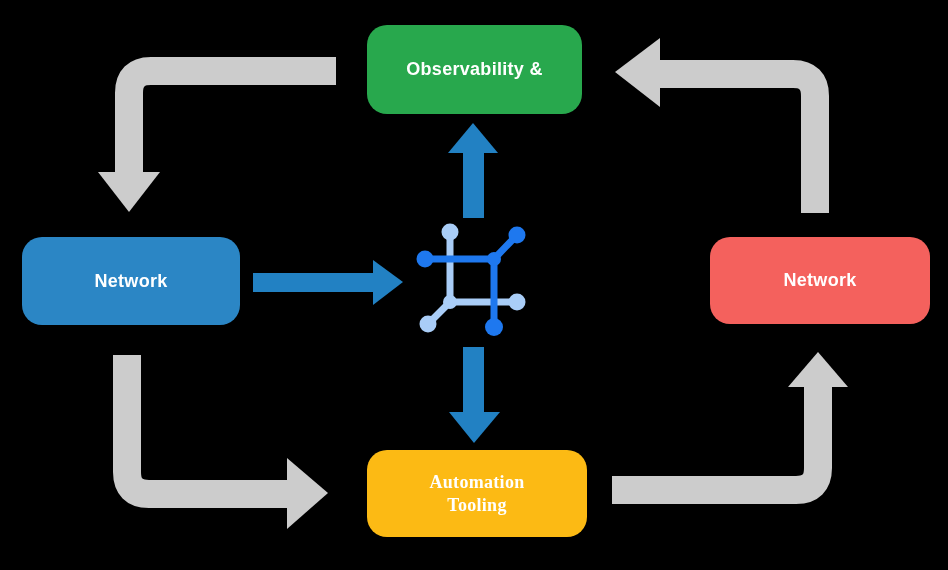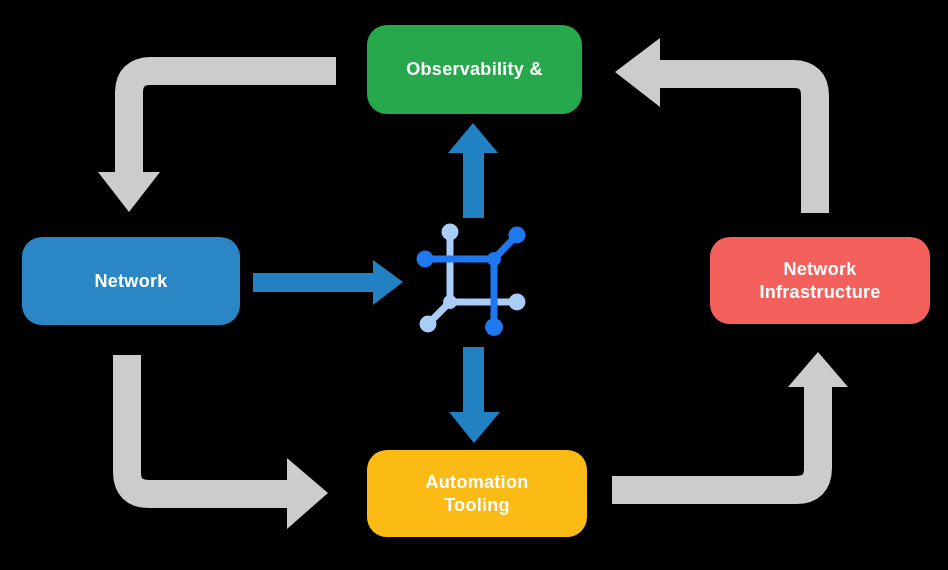--- a/index.html
+++ b/index.html
@@ -115,21 +115,20 @@
   <div class="node node-observability" style="background-color: rgb(40, 168, 77); color: rgb(255, 255, 255);">
     <span>Observability &amp;</span>
   </div>
 
   <div class="node node-operations" style="background-color: rgb(43, 134, 197); color: rgb(255, 255, 255);">
     <span>Network</span>
   </div>
 
   <div class="node node-infrastructure" style="background-color: rgb(244, 97, 93); color: rgb(255, 255, 255);">
     <span>Network</span>
-    <span>Infrastructure</span>
   </div>
 
-  <div class="node node-automation" style="background-color: rgb(252, 186, 20); color: rgb(255, 255, 255);">
+  <div class="node node-automation" style="background-color: rgb(252, 186, 20); color: rgb(255, 255, 255); font-family: Liberation Serif, serif;">
     <span>Automation</span>
     <span>Tooling</span>
   </div>
 
 </div>
 
 </body></html>

